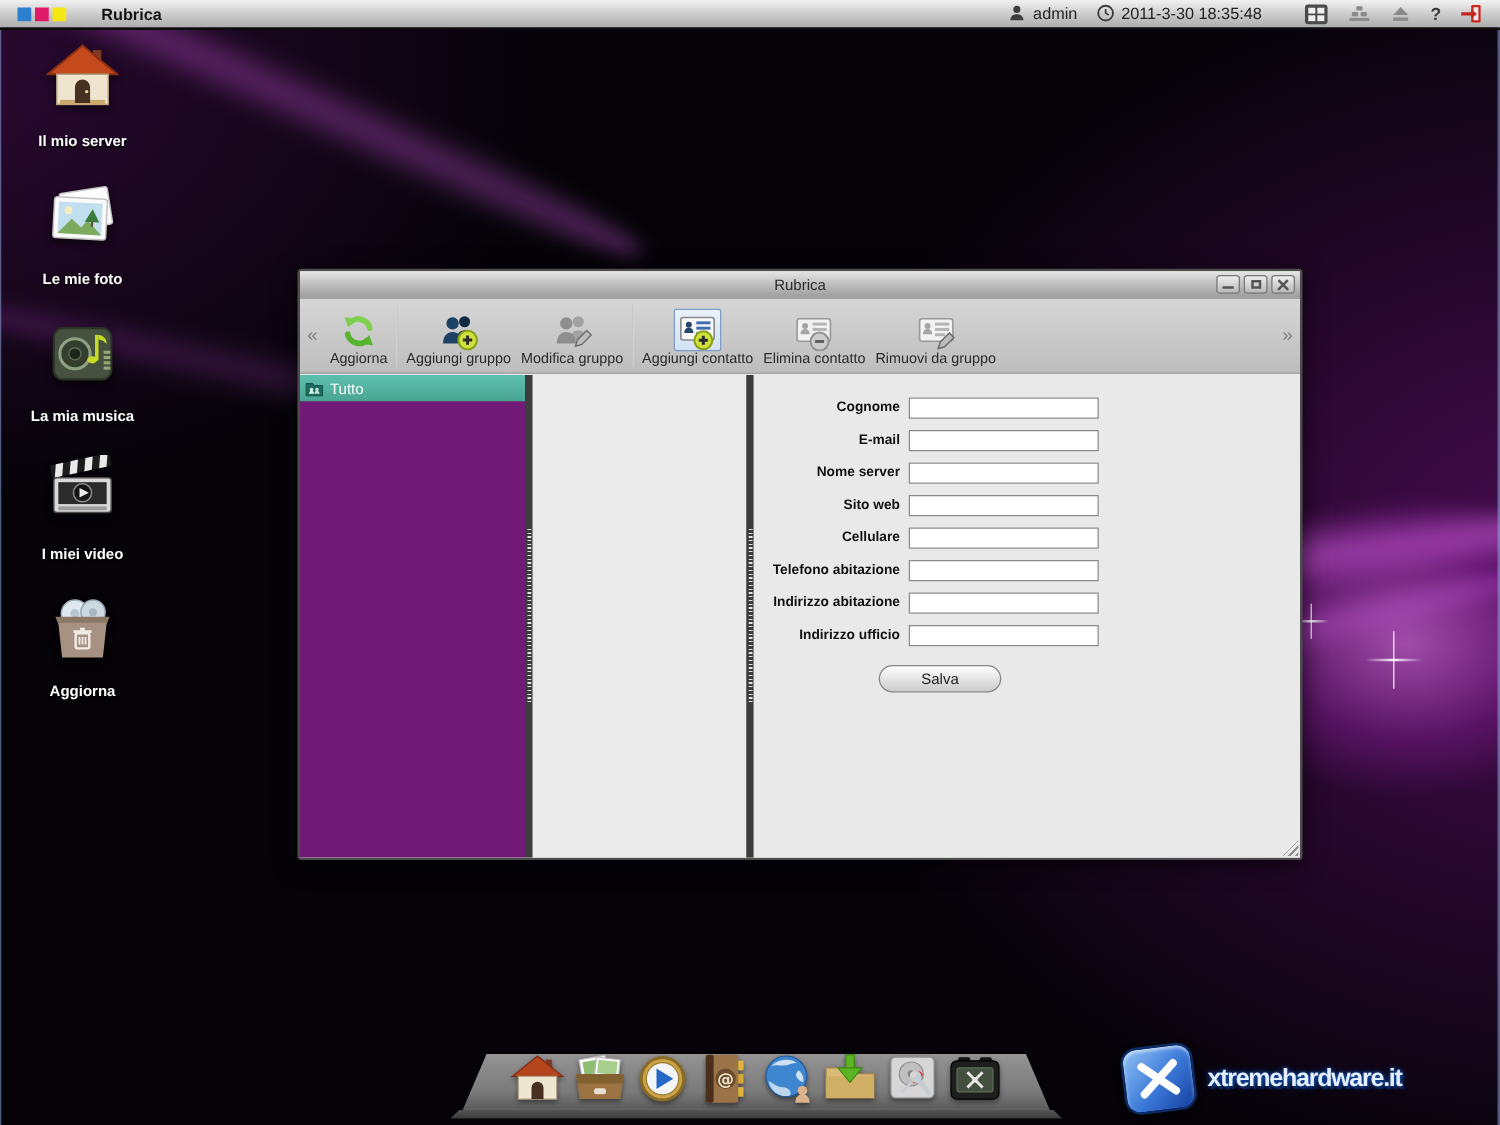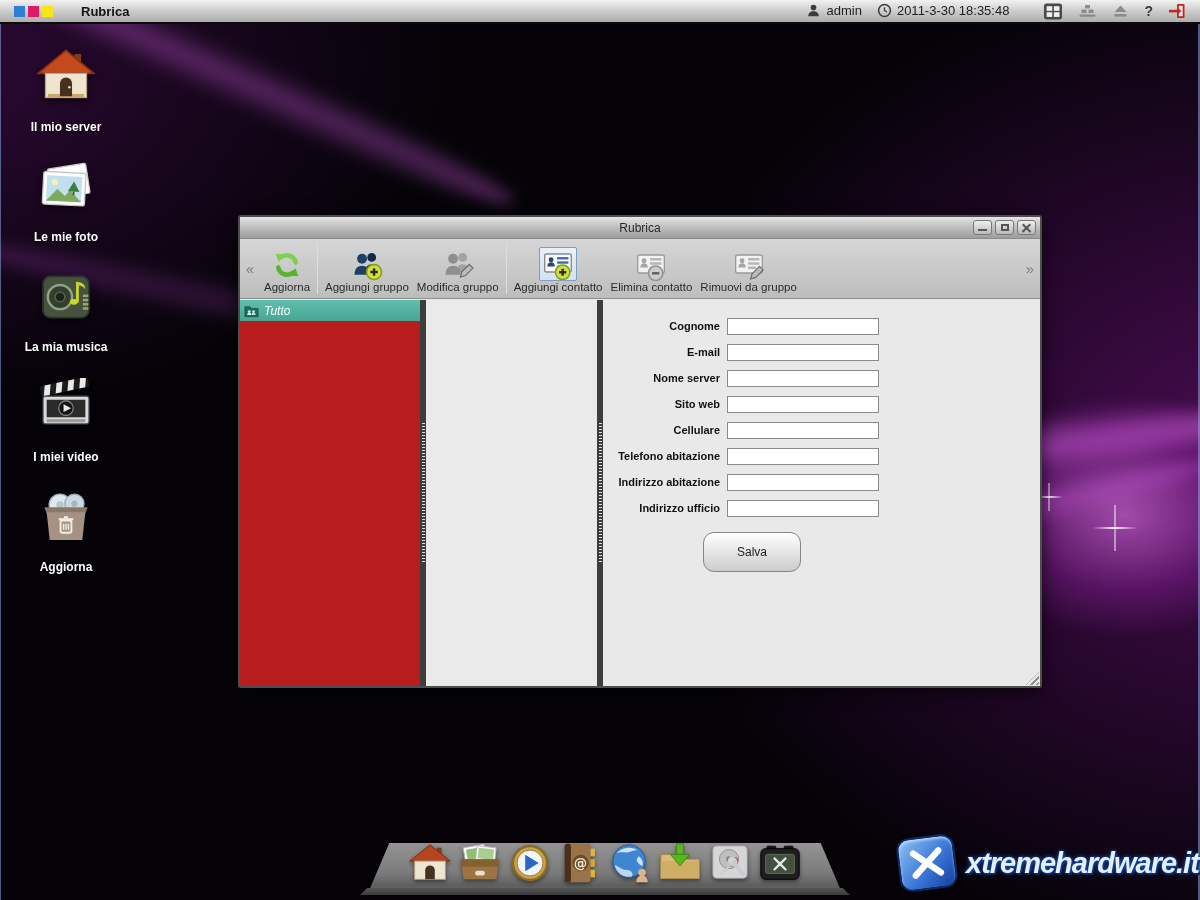--- a/index.html
+++ b/index.html
@@ -38,21 +38,21 @@
     border-bottom:2px solid #0c0c0c; display:flex; align-items:center; }
   .logo-squares { display:flex; gap:3px; margin-left:14px; }
   .logo-squares i { width:11px; height:11px; display:block; }
   .mb-title { margin-left:28px; font-size:13px; font-weight:bold; color:#141414; }
   .mb-right { margin-left:auto; display:flex; align-items:flex-start; gap:15px; padding-right:14px; }
   .mb-item { display:flex; align-items:center; gap:5px; font-size:13px; color:#222; }
   .mb-gap { width:4px; }
   .help-glyph { font-size:14px; font-weight:bold; color:#3a3a3a; }
 
   
-  .desktop { position:absolute; left:16px; top:48px; width:100px; z-index:5; }
+  .desktop { position:absolute; left:16px; top:34px; width:100px; z-index:5; }
   .desk-item { width:100px; height:110px; display:flex; flex-direction:column; align-items:center; cursor:pointer; }
   .desk-item svg { width:58px; height:58px; filter:drop-shadow(0 3px 3px rgba(0,0,0,.55)); }
   .desk-label { margin-top:14px; font-size:12px; font-weight:bold; color:#fff; text-shadow:0 1px 2px #000; white-space:nowrap; }
 
   
   .win { position:absolute; left:238px; top:215px; width:804px; height:473px; z-index:20;
     border:2px solid #4d4d4d; border-radius:3px; background:#e9e9e9;
     box-shadow:0 4px 18px rgba(0,0,0,.65); }
   .titlebar { height:22px; background:linear-gradient(#e6e6e6, #c2c2c2 45%, #9d9d9d);
     border-bottom:1px solid #8a8a8a; position:relative; display:flex; align-items:center; justify-content:center; }
@@ -73,39 +73,39 @@
   .tbtn { display:flex; flex-direction:column; align-items:center; justify-content:flex-end;
     padding:19px 4px 5px; cursor:pointer; }
   .tbtn .ticon { height:38px; display:flex; align-items:center; justify-content:center; }
   .tbtn .ticon svg { width:32px; height:32px; }
   .tbtn .tlabel { font-size:11.5px; color:#2a2a2a; white-space:nowrap; }
   .ticon.sel { border:1px solid #7d9cc6; background:linear-gradient(#eaf1fa,#d3e2f3); border-radius:2px; padding:0 2px; }
   .tsep { width:1px; background:#9c9c9c; border-right:1px solid #dedede; margin:4px 3px; }
 
   
   .content { position:absolute; left:0; top:83px; right:0; bottom:0; display:flex; background:#e9e9e9; }
-  .pane-groups { width:180px; background:#b91c1c;font-style:italic; }
+  .pane-groups { width:180px; background:#701a75; }
   .pane-contacts { width:171px; background:#eaeaea; }
   .pane-form { flex:1; position:relative; background:#e9e9e9; }
   .vsplit { width:6px; background:#3d3d3d; position:relative; cursor:col-resize; }
   .vsplit .handle { position:absolute; left:1.5px; top:50%; transform:translateY(-50%);
     width:3px; height:140px;
     background-image:repeating-linear-gradient(to bottom, rgba(255,255,255,.85) 0 1px, transparent 1px 3px); }
   .grouprow { height:21px; display:flex; align-items:center; gap:5px; padding-left:4px;
     background:linear-gradient(#5fbfae, #48a592); color:#fff; font-size:12px; cursor:pointer; }
   .grouprow svg { width:15px; height:14px; }
 
   
   .form { padding-top:13px; }
   .form-row { height:26px; display:flex; align-items:center; }
   .f-label { width:124px; text-align:right; font-size:11px; font-weight:bold; color:#111; padding-right:7px; white-space:nowrap; }
   .f-input { width:152px; height:17px; border:1px solid #8a8a8a; background:#fff; font-size:11px;
     font-family:"Liberation Sans", sans-serif; padding:0 3px; }
   .f-input.focused { border:2px solid #d9a139; box-shadow:0 0 2px rgba(217,161,57,.7); }
-  .save-btn { display:block; margin:11px 0 0 100px; width:98px; height:40px; border-radius:11px;
+  .save-btn { display:block; margin:11px 0 0 100px; width:98px; height:22px; border-radius:11px;
     border:1px solid #858585; background:linear-gradient(#ffffff, #e2e2e2 55%, #cccccc);
     box-shadow:inset 0 1px 0 #fff; font-size:12px; color:#222; cursor:pointer;
     font-family:"Liberation Sans", sans-serif; }
   .grip { position:absolute; right:1px; bottom:1px; width:13px; height:13px; cursor:nwse-resize;
     background:repeating-linear-gradient(135deg, #8f8f8f 0 1.5px, transparent 1.5px 4px);
     clip-path:polygon(100% 0, 100% 100%, 0 100%); }
 
   
   .dock-platform { position:absolute; left:368px; top:843px; width:474px; height:50px; z-index:10;
     background:linear-gradient(#949494, #7b7b7b 60%, #5e5e5e 86%, #6b6b6b);
@@ -116,22 +116,22 @@
   .dock-item { width:46px; height:46px; cursor:pointer; }
   .dock-item svg { width:46px; height:46px; filter:drop-shadow(0 2px 2px rgba(0,0,0,.45)); }
 
   
   .wm { position:absolute; left:898px; top:836px; z-index:11; display:flex; align-items:center; gap:10px; }
   .wm-badge { width:58px; height:54px; border-radius:13px; transform:rotate(-7deg);
     background:linear-gradient(135deg, #8fc2f4, #3b78d8 55%, #143f9e);
     border:2px solid #0b2a66; box-shadow:inset 0 2px 3px rgba(255,255,255,.6), 0 2px 5px rgba(0,0,0,.6);
     display:flex; align-items:center; justify-content:center; }
   .wm-badge svg { width:38px; height:38px; }
-  .wm-text { font-size:29px; font-weight:bold; letter-spacing:-1px; color:#e4efff;
-    text-shadow:0 0 2px #1b4fa8, 0 0 5px #1b5ac2, 2px 2px 1px #081c46;font-style:italic; }
+  .wm-text { font-size:20px; font-weight:bold; letter-spacing:-1px; color:#e4efff;
+    text-shadow:0 0 2px #1b4fa8, 0 0 5px #1b5ac2, 2px 2px 1px #081c46; }
 </style>
 </head>
 <body>
 
 <div class="bg">
   <div class="beam beam1"></div>
   <div class="beam beam2"></div>
   <div class="beam beam3"></div>
   <div class="beam beam4"></div>
   <div class="spark spark1"></div>

